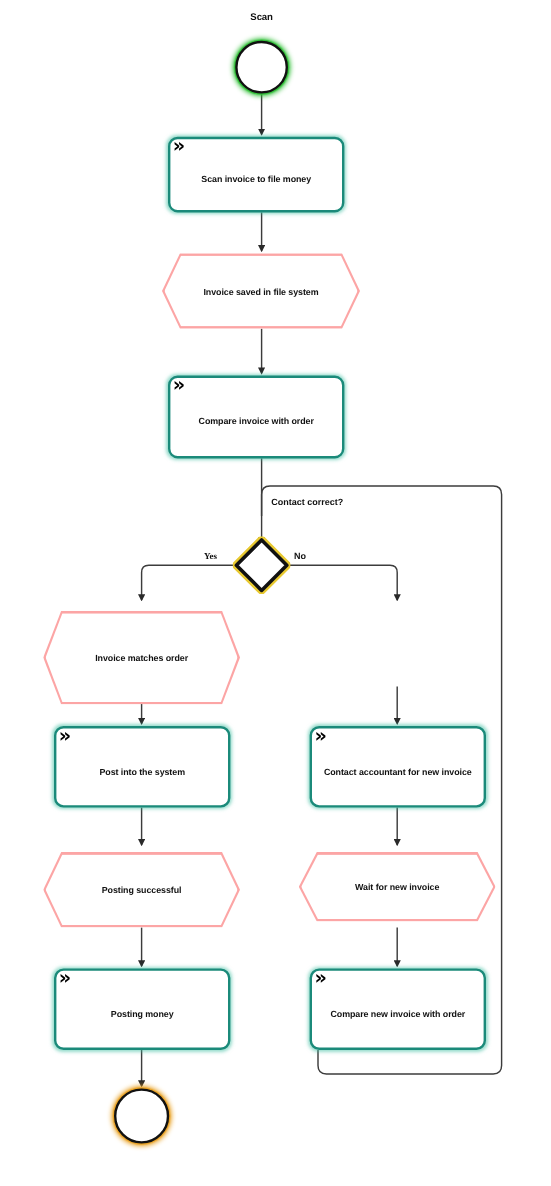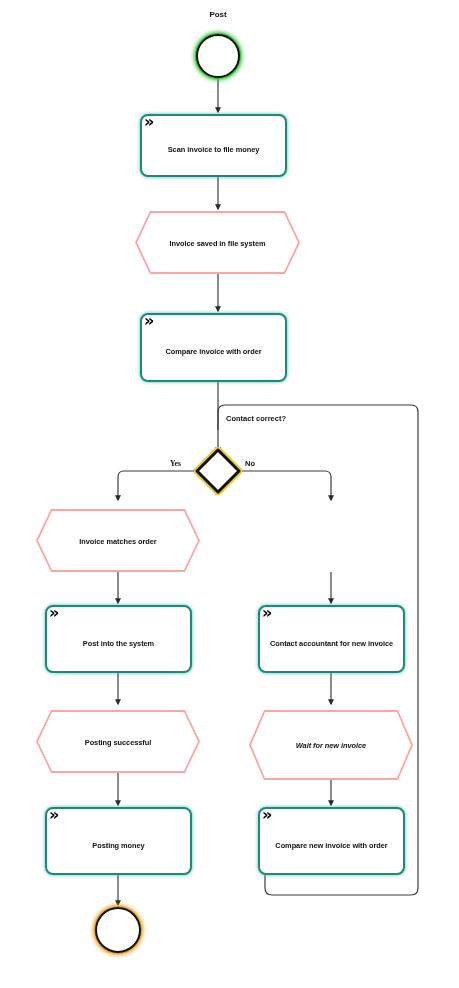--- a/index.html
+++ b/index.html
@@ -142,21 +142,21 @@
       <path d="M 331 572 L 331 603" marker-end="url(#arrow)"></path>
 
       <path d="M 331 673 L 331 704" marker-end="url(#arrow)"></path>
 
       <path d="M 331 773 L 331 805" marker-end="url(#arrow)"></path>
 
       <path d="M 265 875 L 265 888 Q 265 895 272 895 L 411 895 Q 418 895 418 888 L 418 412 Q 418 405 411 405 L 225 405 Q 218 405 218 412 L 218 430"></path>
     </g>
   </svg>
 
-  <div class="term-label" style="left:168px; top:10px;">Post</div>
+  <div class="term-label" style="left:168px; top:10px;">Scan</div>
   <div class="node terminator term-start" style="left:196px; top:34px; width:44px; height:44px;"></div>
 
   <div class="node task" style="left:140px; top:114px; width:147px; height:63px;">
     <span class="chev">»</span>
     <span class="tlabel">Scan invoice to file money</span>
   </div>
 
   <div class="node hex" style="left:135px; top:211px; width:165px; height:63px;">
     <div class="hexin"></div>
     <span class="tlabel">Invoice saved in file system</span>
@@ -172,21 +172,21 @@
   <div class="diamond-wrap" style="left:194px; top:447px; width:48px; height:48px;">
     <svg width="48" height="48" viewBox="0 0 48 48">
       <polygon points="24,3 45,24 24,45 3,24" fill="none" stroke="#e8c931" stroke-width="7" stroke-linejoin="round"></polygon>
       <polygon points="24,3 45,24 24,45 3,24" fill="#ffffff" stroke="#111111" stroke-width="3" stroke-linejoin="round"></polygon>
     </svg>
   </div>
 
   <div class="edge-label" style="left:170px; top:459px;font-family:Liberation Serif, serif;">Yes</div>
   <div class="edge-label" style="left:245px; top:459px;">No</div>
 
-  <div class="node hex" style="left:36px; top:509px; width:164px; height:63px;">
+  <div class="node hex" style="left:36px; top:509px; width:164px; height:78px;">
     <div class="hexin"></div>
     <span class="tlabel">Invoice matches order</span>
   </div>
 
   <div class="node task" style="left:45px; top:605px; width:147px; height:68px;">
     <span class="chev">»</span>
     <span class="tlabel">Post into the system</span>
   </div>
 
   <div class="node hex" style="left:36px; top:710px; width:164px; height:63px;">
@@ -198,21 +198,21 @@
     <span class="chev">»</span>
     <span class="tlabel">Posting money</span>
   </div>
 
 
   <div class="node task" style="left:258px; top:605px; width:147px; height:68px;">
     <span class="chev">»</span>
     <span class="tlabel">Contact accountant for new invoice</span>
   </div>
 
-  <div class="node hex" style="left:249px; top:710px; width:164px; height:70px;font-style:italic;">
+  <div class="node hex" style="left:249px; top:710px; width:164px; height:58px;">
     <div class="hexin"></div>
     <span class="tlabel">Wait for new invoice</span>
   </div>
 
   <div class="node task" style="left:258px; top:807px; width:147px; height:68px;">
     <span class="chev">»</span>
     <span class="tlabel">Compare new invoice with order</span>
   </div>
 
   <div class="node terminator term-end" style="left:95px; top:907px; width:46px; height:46px;"></div>

